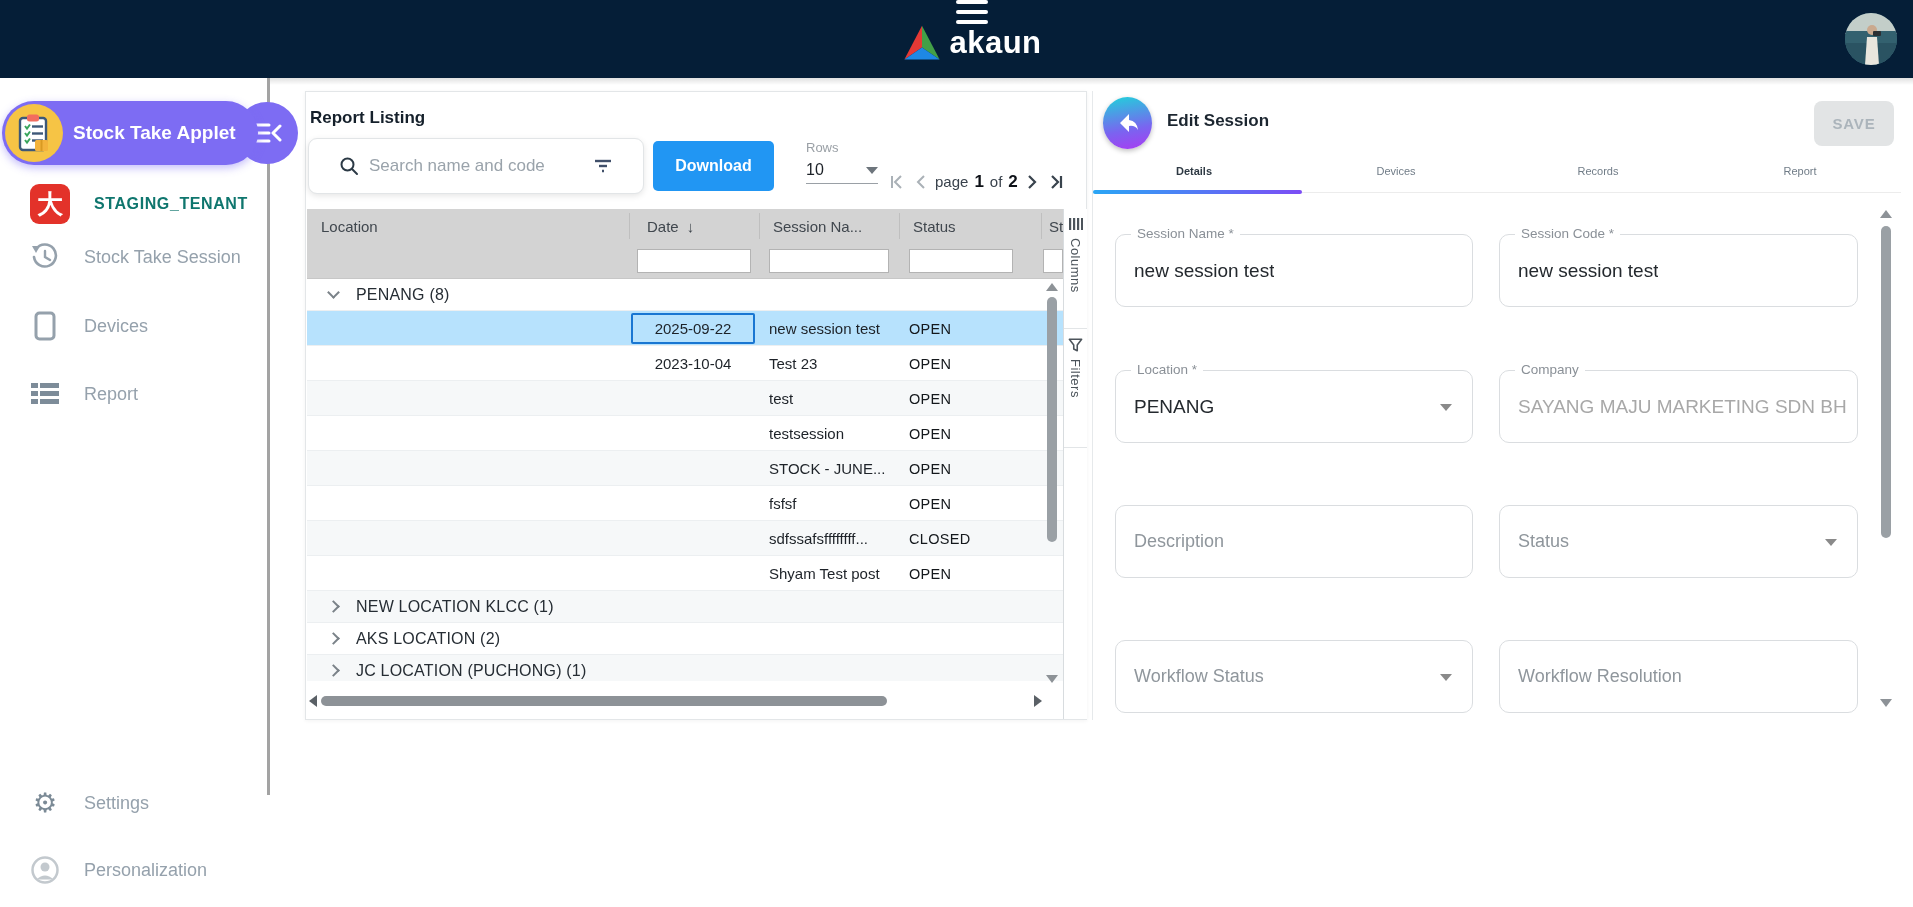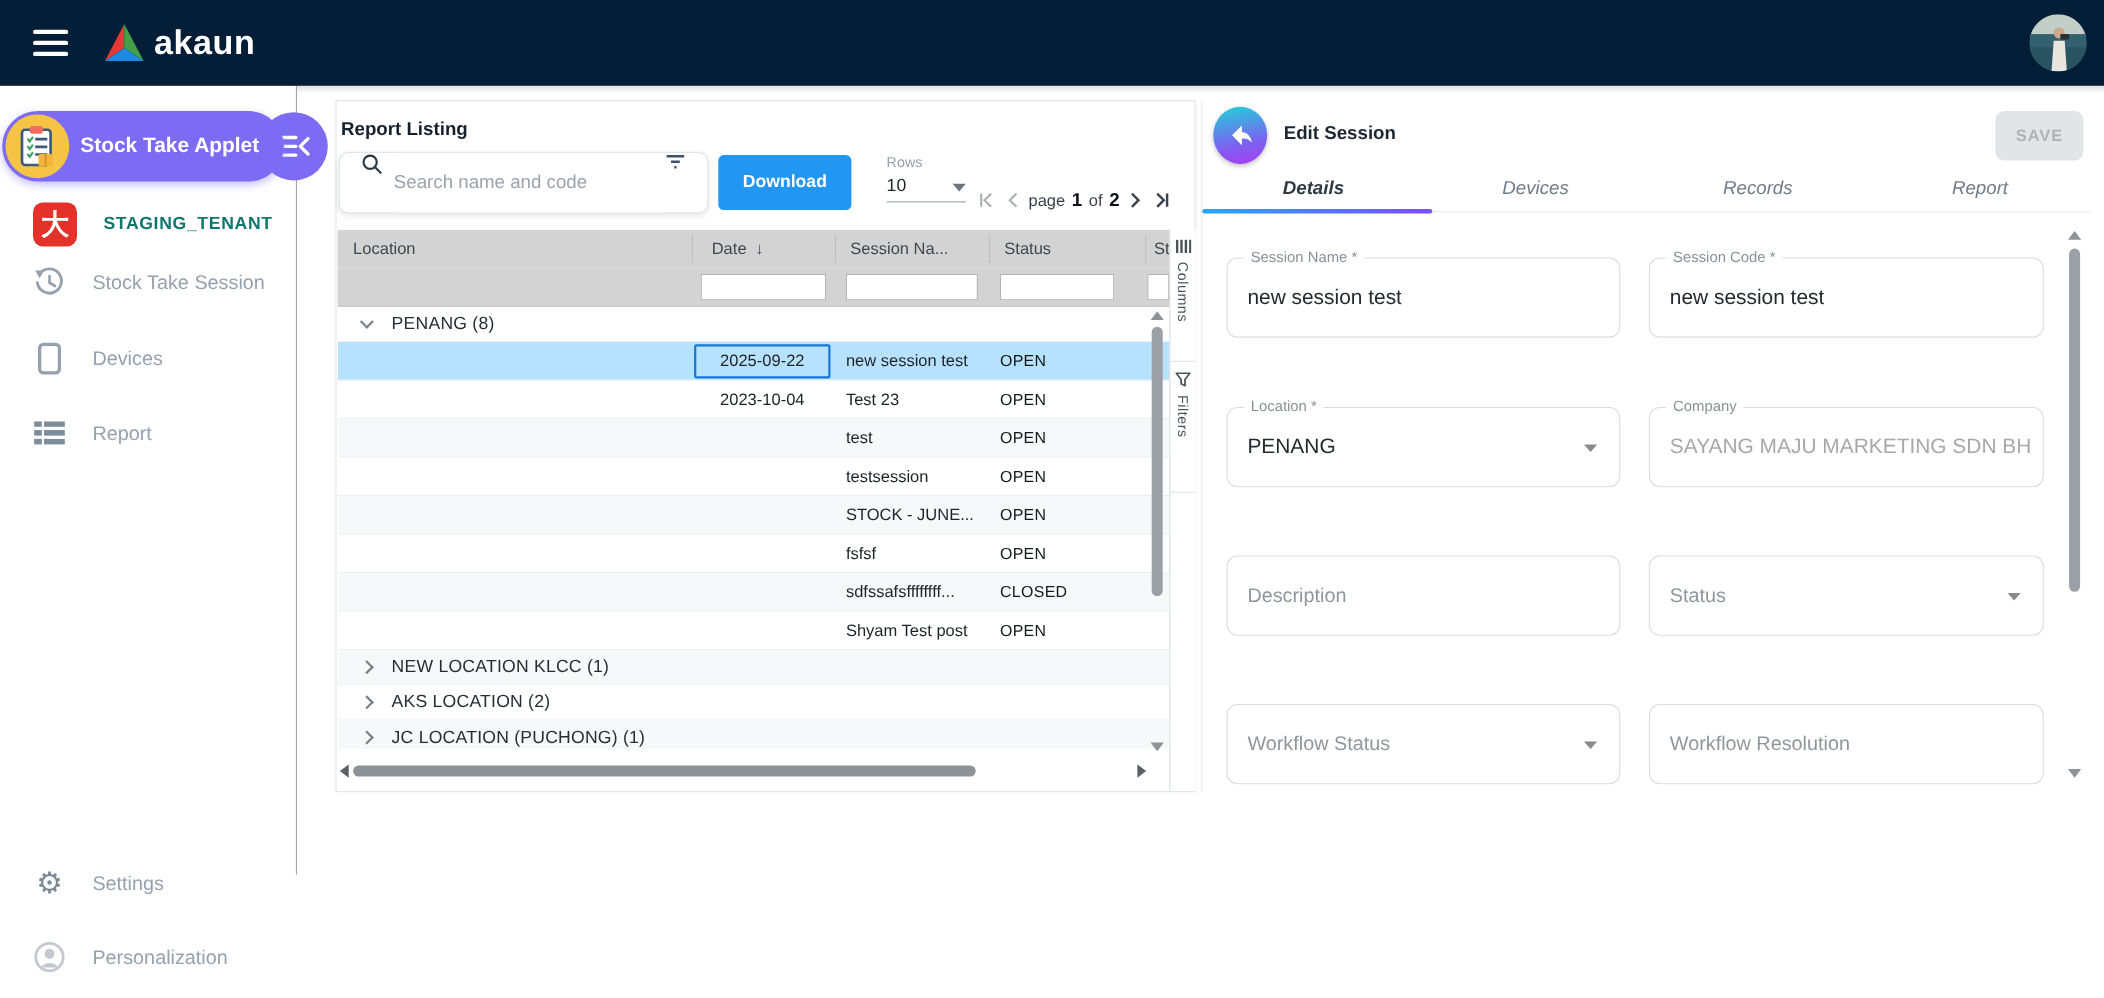--- a/index.html
+++ b/index.html
@@ -1,45 +1,45 @@
 <!DOCTYPE html>
 <html><head>
 <meta charset="utf-8">
 <style>
   * { box-sizing: border-box; margin: 0; padding: 0; }
   body { font-family: "Liberation Sans", sans-serif; background:#fff; }
   .screen { position:relative; width:1913px; height:907px; background:#fff; overflow:hidden; }
 
   
-  .navbar { position:absolute; top:0; left:0; width:100%; height:78px; background:#051e37; display:flex; align-items:center; z-index:30; }
+  .navbar { position:absolute; top:0; left:0; width:100%; height:78px; background:#051e37; display:flex; align-items:center; z-index:30;flex-direction:column; }
   .hamburger { margin-left:30px; width:32px; height:24px; display:flex; flex-direction:column; justify-content:space-between; cursor:pointer; }
   .hamburger span { display:block; height:4px; border-radius:2px; background:#fff; }
   .brand { display:flex; align-items:center; margin-left:30px; gap:6px; }
   .brand-text { color:#fff; font-size:31px; font-weight:800; letter-spacing:.5px; }
   .avatar { position:absolute; right:16px; top:13px; width:52px; height:52px; border-radius:50%; overflow:hidden; background:#33616f; }
   .content-shadow { position:absolute; top:78px; left:0; width:100%; height:7px; background:linear-gradient(180deg, rgba(0,0,0,.12), rgba(0,0,0,0)); z-index:5; pointer-events:none; }
 
   
-  .sidebar { position:absolute; top:78px; left:0; width:270px; height:717px; background:#fff; border-right:1px solid #a3a3a3; z-index:10;text-align:right; }
+  .sidebar { position:absolute; top:78px; left:0; width:270px; height:717px; background:#fff; border-right:3px solid #a3a3a3; z-index:10;text-align:right; }
   .applet { position:absolute; top:22px; left:2px; width:296px; height:66px; z-index:12; }
   .applet-pill { position:absolute; left:0; top:1px; width:256px; height:64px; border-radius:32px; background:#7d6cf3; box-shadow:0 3px 8px rgba(125,108,243,.45); display:flex; align-items:center; }
   .applet-badge { width:58px; height:58px; min-width:58px; border-radius:50%; background:#f6c445; margin-left:3px; display:flex; align-items:center; justify-content:center; }
   .applet-label { color:#fff; font-size:19px; font-weight:700; margin-left:10px; white-space:nowrap; }
   .applet-collapse { position:absolute; right:0; top:2px; width:62px; height:62px; border-radius:50%; background:#7d6cf3; display:flex; align-items:center; justify-content:center; cursor:pointer; }
   .side-row { position:absolute; left:0; width:100%; height:46px; display:flex; align-items:center; padding-left:30px; gap:24px; cursor:pointer; }
   .side-row .lbl { font-size:18px; color:#95a1ac; }
   .tenant-icon { width:40px; height:40px; border-radius:9px; background:#e3322a; color:#fff; font-size:26px; font-weight:700; display:flex; align-items:center; justify-content:center; }
   .tenant .lbl { font-size:16px; font-weight:700; color:#0f766e; letter-spacing:.6px; }
   .side-icon { width:30px; display:flex; justify-content:center; }
   .gear-glyph { font-size:27px; color:#7b8a96; line-height:1; }
 
   
   .listing { position:absolute; top:91px; left:305px; width:782px; height:629px; background:#fff; border:1px solid #e3e6e8; box-shadow:0 1px 4px rgba(0,0,0,.05); z-index:6; }
   .listing-title { position:absolute; top:16px; left:4px; font-size:17px; font-weight:700; color:#15202b; }
-  .searchbox { position:absolute; top:46px; left:2px; width:336px; height:56px; border:1px solid #e2e5e7; border-radius:9px; box-shadow:0 2px 6px rgba(0,0,0,.10); display:flex; padding:0 19px; background:#fff; }
+  .searchbox { position:absolute; top:46px; left:2px; width:336px; height:56px; border:1px solid #e2e5e7; border-radius:9px; box-shadow:0 2px 6px rgba(0,0,0,.10); display:flex; align-items:center; padding:0 30px; background:#fff; }
   .searchbox input { border:none; outline:none; flex:1; font-size:17px; color:#333; margin-left:10px; font-family:"Liberation Sans",sans-serif; }
   .searchbox input::placeholder { color:#9aa3ab; }
   .btn-download { position:absolute; top:49px; left:347px; width:121px; height:50px; background:#2196f3; color:#fff; border:none; border-radius:5px; font-size:16px; font-weight:700; font-family:"Liberation Sans",sans-serif; cursor:pointer; }
   .rows-block { position:absolute; top:48px; left:500px; width:90px; }
   .rows-label { font-size:13px; color:#9aa0a6; }
   .rows-select { margin-top:6px; width:72px; border-bottom:1px solid #9aa0a6; padding-bottom:4px; display:flex; align-items:center; justify-content:space-between; cursor:pointer; }
   .rows-value { font-size:16px; color:#1d2228; }
   .caret-down { width:0; height:0; border-left:6px solid transparent; border-right:6px solid transparent; border-top:7px solid #6d757c; }
   .pagination { position:absolute; top:76px; left:583px; height:28px; display:flex; align-items:center; gap:9px; }
   .pg-ic { display:flex; align-items:center; cursor:pointer; }
@@ -80,21 +80,21 @@
   .strip { position:absolute; top:117px; left:757px; width:24px; height:510px; border-left:1px solid #d8dcdf; background:#fff; }
   .strip-tab { position:absolute; left:0; width:100%; display:flex; flex-direction:column; align-items:center; padding-top:8px; gap:7px; cursor:pointer; border-bottom:1px solid #e2e5e7; }
   .strip-tab .vtext { writing-mode:vertical-rl; font-size:13px; color:#4c545b; letter-spacing:.5px; }
 
   
   .edit { position:absolute; top:91px; left:1092px; width:821px; height:629px; background:#fff; border-left:1px solid #e6e9eb; z-index:6; }
   .back-btn { position:absolute; top:6px; left:10px; width:49px; height:52px; border-radius:50%; background:linear-gradient(170deg,#1fd3da 0%, #7a64f0 62%, #a93bf2 100%); display:flex; align-items:center; justify-content:center; cursor:pointer; box-shadow:0 2px 5px rgba(0,0,0,.25); }
   .edit-title { position:absolute; top:20px; left:74px; font-size:17px; font-weight:700; color:#1c2630; }
   .btn-save { position:absolute; top:10px; left:721px; width:80px; height:45px; background:#e2e4e5; border:none; border-radius:8px; color:#abb4bb; font-weight:700; font-size:15px; letter-spacing:.8px; font-family:"Liberation Sans",sans-serif; }
   .tabs { position:absolute; top:58px; left:0; width:808px; height:44px; display:flex; border-bottom:1px solid #ececec; }
-  .tab { flex:1; display:flex; align-items:center; justify-content:center; font-size:17px; color:#707c87; cursor:pointer;font-style:italic; }
+  .tab { flex:1; display:flex; align-items:center; justify-content:center; font-size:11px; color:#707c87; cursor:pointer; }
   .tab.active { color:#2e3943; font-weight:600; }
   .tab-underline { position:absolute; top:99px; left:0; width:209px; height:4px; background:linear-gradient(90deg,#2aa6f5,#7c4df5); border-radius:2px; }
 
   .field { position:absolute; height:73px; border:1px solid #dadde0; border-radius:10px; background:#fff; }
   .field .notch { position:absolute; top:-9px; left:15px; background:#fff; padding:0 6px; font-size:13.5px; color:#8a9097; }
   .field .value { position:absolute; left:18px; top:0; height:100%; display:flex; align-items:center; font-size:19px; color:#24292e; white-space:nowrap; overflow:hidden; max-width:88%; }
   .field.disabled .value { color:#a8a8a8; max-width:94%; }
   .field .inner-label { position:absolute; left:18px; top:0; height:100%; display:flex; align-items:center; font-size:18px; color:#8f969c; }
   .field .dd { position:absolute; right:20px; top:33px; width:0; height:0; border-left:6px solid transparent; border-right:6px solid transparent; border-top:7px solid #8a8a8a; }
   .edit-vthumb { position:absolute; left:788px; top:135px; width:10px; height:312px; border-radius:5px; background:#9aa0a5; }

